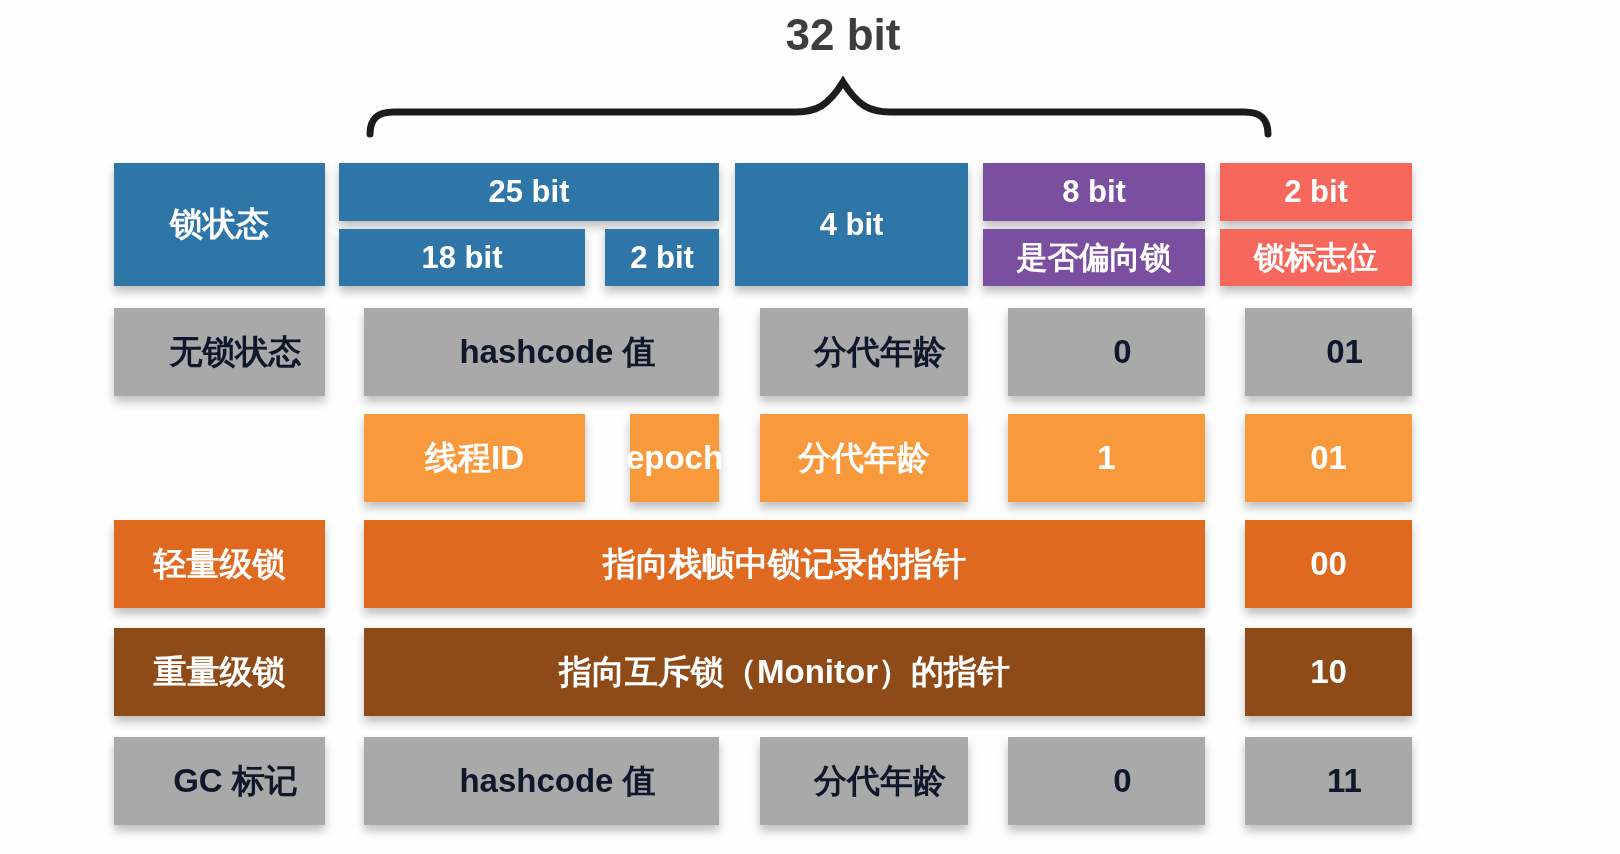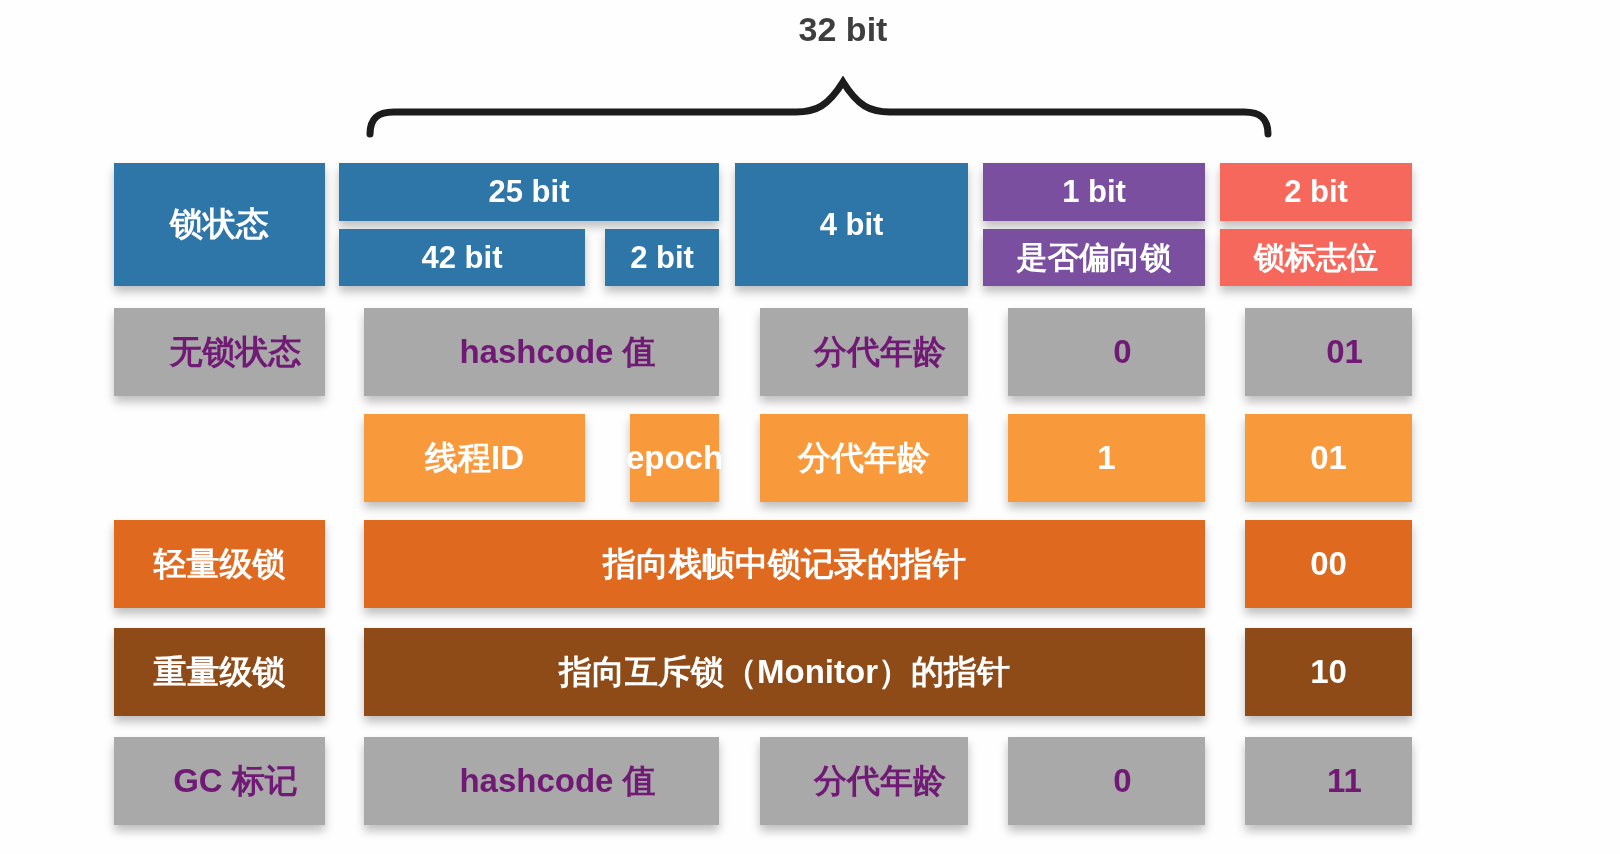--- a/index.html
+++ b/index.html
@@ -2,62 +2,62 @@
 <html><head>
 <meta charset="utf-8">
 <style>
   html,body { margin:0; padding:0; background:#ffffff; }
   body { font-family:"Liberation Sans","DejaVu Sans",sans-serif; }
   .stage {
     position:relative; width:1620px; height:854px; background:#fefefe; overflow:hidden;
   }
   .title {
     position:absolute; left:743px; top:10px; width:200px;
-    text-align:center; font-size:34px; font-weight:700; color:#3e3e3e;
+    text-align:center; font-size:44px; font-weight:700; color:#3e3e3e;
   }
   .brace { position:absolute; left:366px; top:76px; width:906px; height:62px; }
   .grid {
     position:absolute; left:89px; top:163px;
     display:grid;
     grid-template-columns:236px 14px 246px 20px 114px 16px 233px 15px 222px 15px 192px;
     grid-template-rows:58px 8px 57px 22px 88px 18px 88px 18px 88px 20px 88px 21px 88px;
   }
   .cell {
     display:flex; align-items:center; justify-content:center;
     font-weight:700; font-size:31px; color:#ffffff;
     box-shadow:0 6px 9px rgba(0,0,0,0.25);
   }
   .blue   { background:#2E75A8; }
   .purple { background:#7B4FA0; }
   .salmon { background:#F6685C; }
   .orange { background:#F8993B; }
   .dkorange { background:#DF691E; }
   .brown  { background:#8E4A17; }
-  .gray   { background:#A9A9A9; color:#701a75;padding-left:32px; }
+  .gray   { background:#A9A9A9; color:#0f172a;padding-left:32px; }
   .big { font-size:33px;margin-left:25px; }
 </style>
 </head>
 <body>
 
 <div class="stage">
 
   <div class="title">32 bit</div>
 
   <svg class="brace" viewBox="0 0 906 62" xmlns="http://www.w3.org/2000/svg">
     <path d="M4,58 C4,42 12,36 28,36 L430,36 C450,36 462,30 477,6 C492,30 504,36 524,36 L878,36 C894,36 902,42 902,58" fill="none" stroke="#1C1C1C" stroke-width="7" stroke-linecap="round"></path>
   </svg>
 
   <div class="grid">
 
     <div class="cell blue big" style="grid-area:1/1/4/2">锁状态</div>
     <div class="cell blue" style="grid-area:1/3/2/6">25 bit</div>
-    <div class="cell blue" style="grid-area:3/3/4/4">42 bit</div>
+    <div class="cell blue" style="grid-area:3/3/4/4">18 bit</div>
     <div class="cell blue" style="grid-area:3/5/4/6">2 bit</div>
     <div class="cell blue" style="grid-area:1/7/4/8">4 bit</div>
-    <div class="cell purple" style="grid-area:1/9/2/10">1 bit</div>
+    <div class="cell purple" style="grid-area:1/9/2/10">8 bit</div>
     <div class="cell purple" style="grid-area:3/9/4/10">是否偏向锁</div>
     <div class="cell salmon" style="grid-area:1/11/2/12">2 bit</div>
     <div class="cell salmon" style="grid-area:3/11/4/12">锁标志位</div>
 
     <div class="cell gray big" style="grid-area:5/1/6/2">无锁状态</div>
     <div class="cell gray big" style="grid-area:5/3/6/6">hashcode 值</div>
     <div class="cell gray big" style="grid-area:5/7/6/8">分代年龄</div>
     <div class="cell gray big" style="grid-area:5/9/6/10">0</div>
     <div class="cell gray big" style="grid-area:5/11/6/12">01</div>
 

